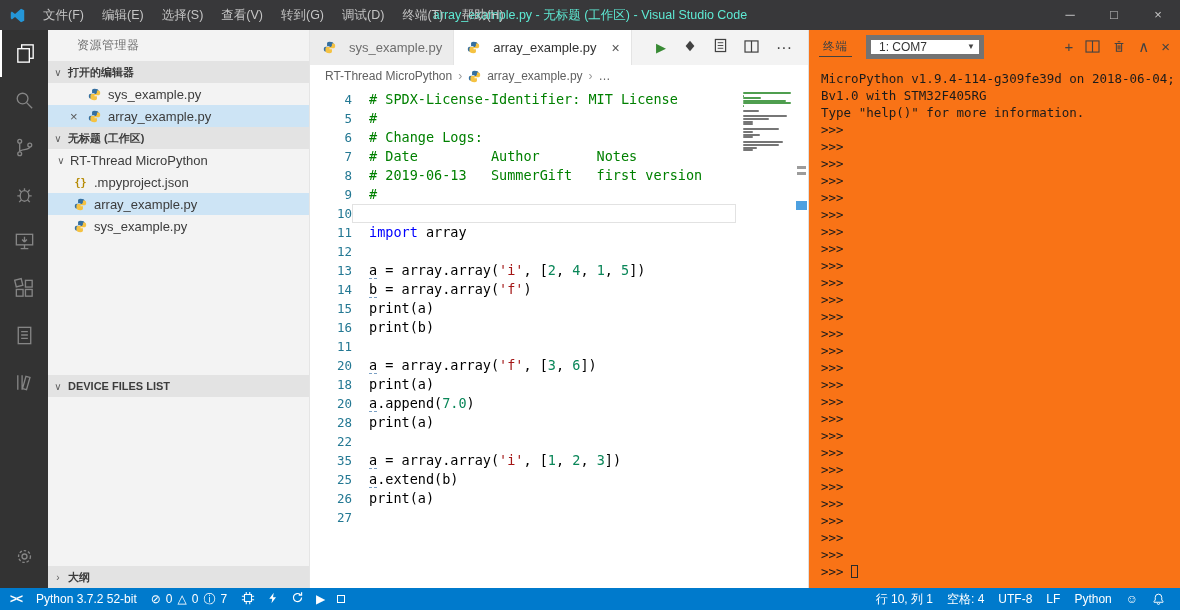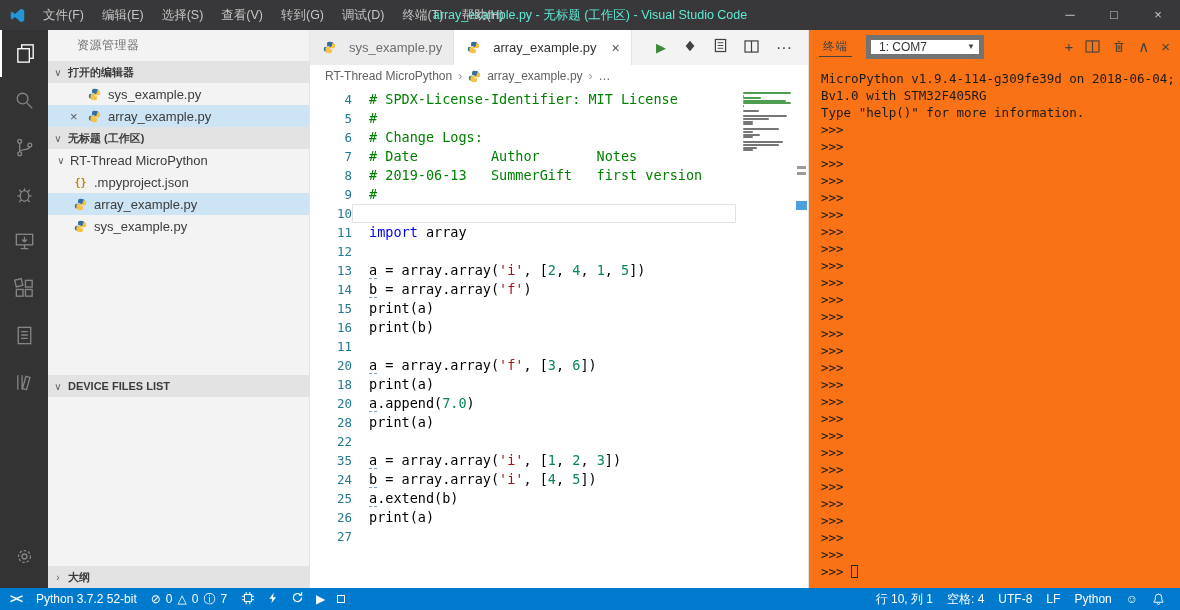--- a/index.html
+++ b/index.html
@@ -408,24 +408,20 @@
             <span class="ln">28</span>
             <span class="ct">print(a)</span>
           </div>
           <div class="cl">
             <span class="ln">22</span>
             <span class="ct"></span>
           </div>
           <div class="cl">
             <span class="ln">35</span>
             <span class="ct"><span class="und">a</span> = array.array(<span class="tks">'i'</span>, [<span class="tkn">1</span>, <span class="tkn">2</span>, <span class="tkn">3</span>])</span>
-          </div>
-          <div class="cl">
-            <span class="ln">24</span>
-            <span class="ct"><span class="und">b</span> = array.array(<span class="tks">'i'</span>, [<span class="tkn">4</span>, <span class="tkn">5</span>])</span>
           </div>
           <div class="cl">
             <span class="ln">25</span>
             <span class="ct"><span class="und">a</span>.extend(b)</span>
           </div>
           <div class="cl">
             <span class="ln">26</span>
             <span class="ct">print(a)</span>
           </div>
           <div class="cl">

